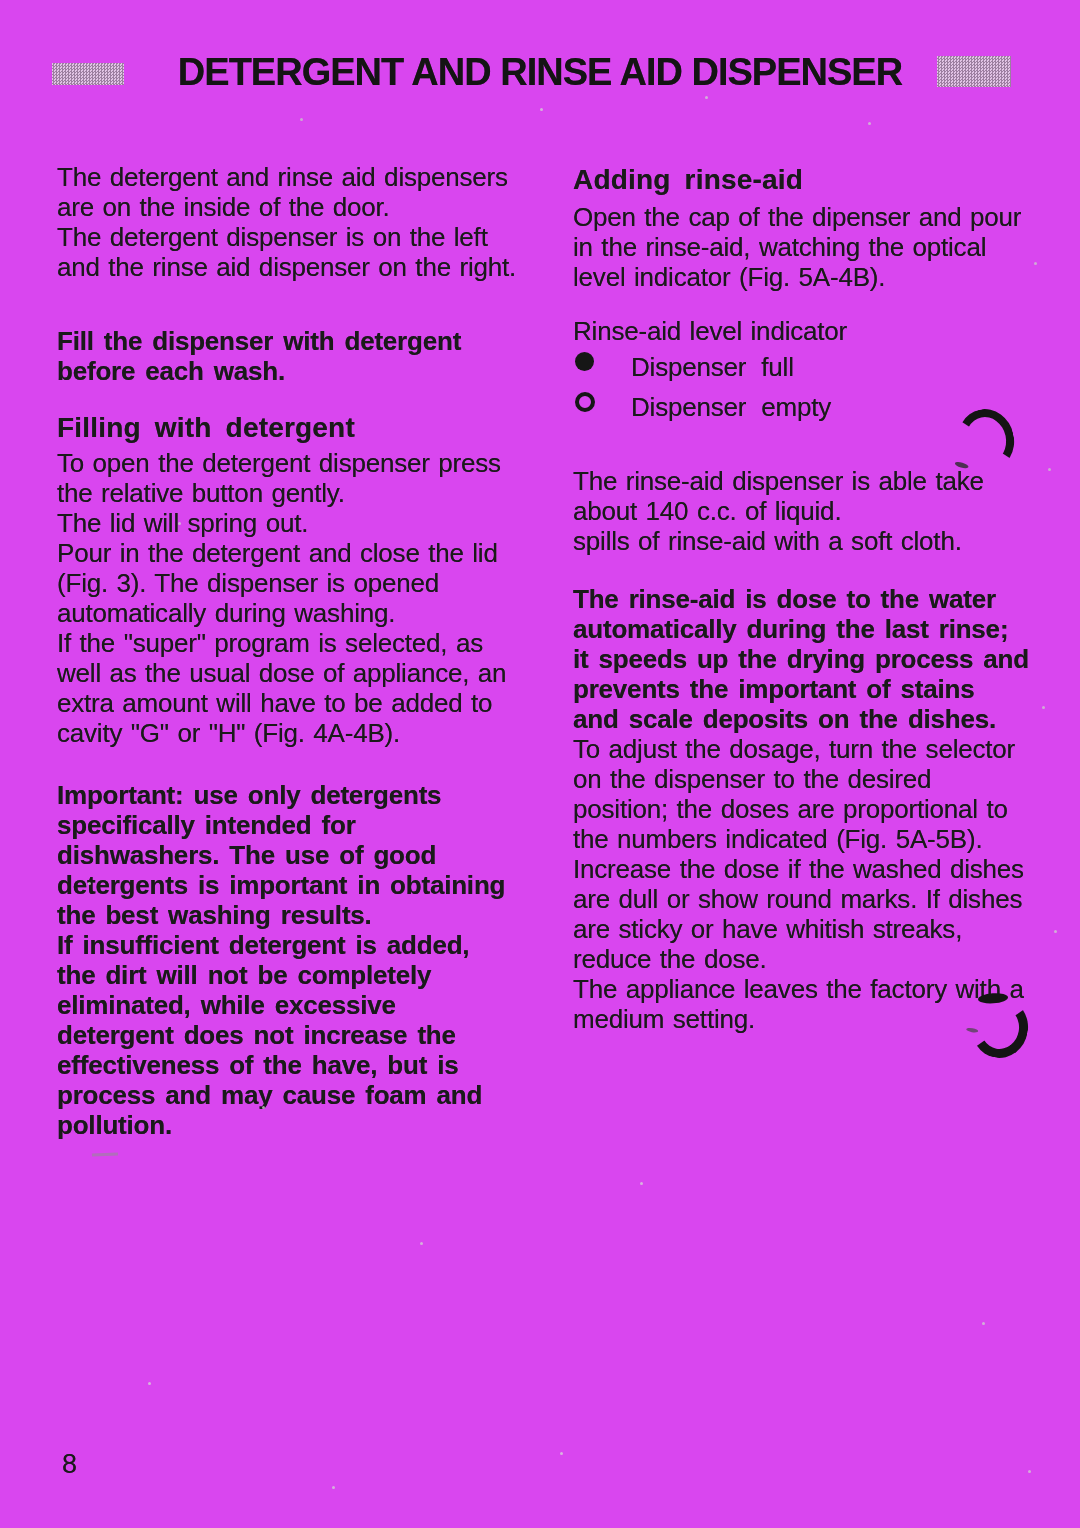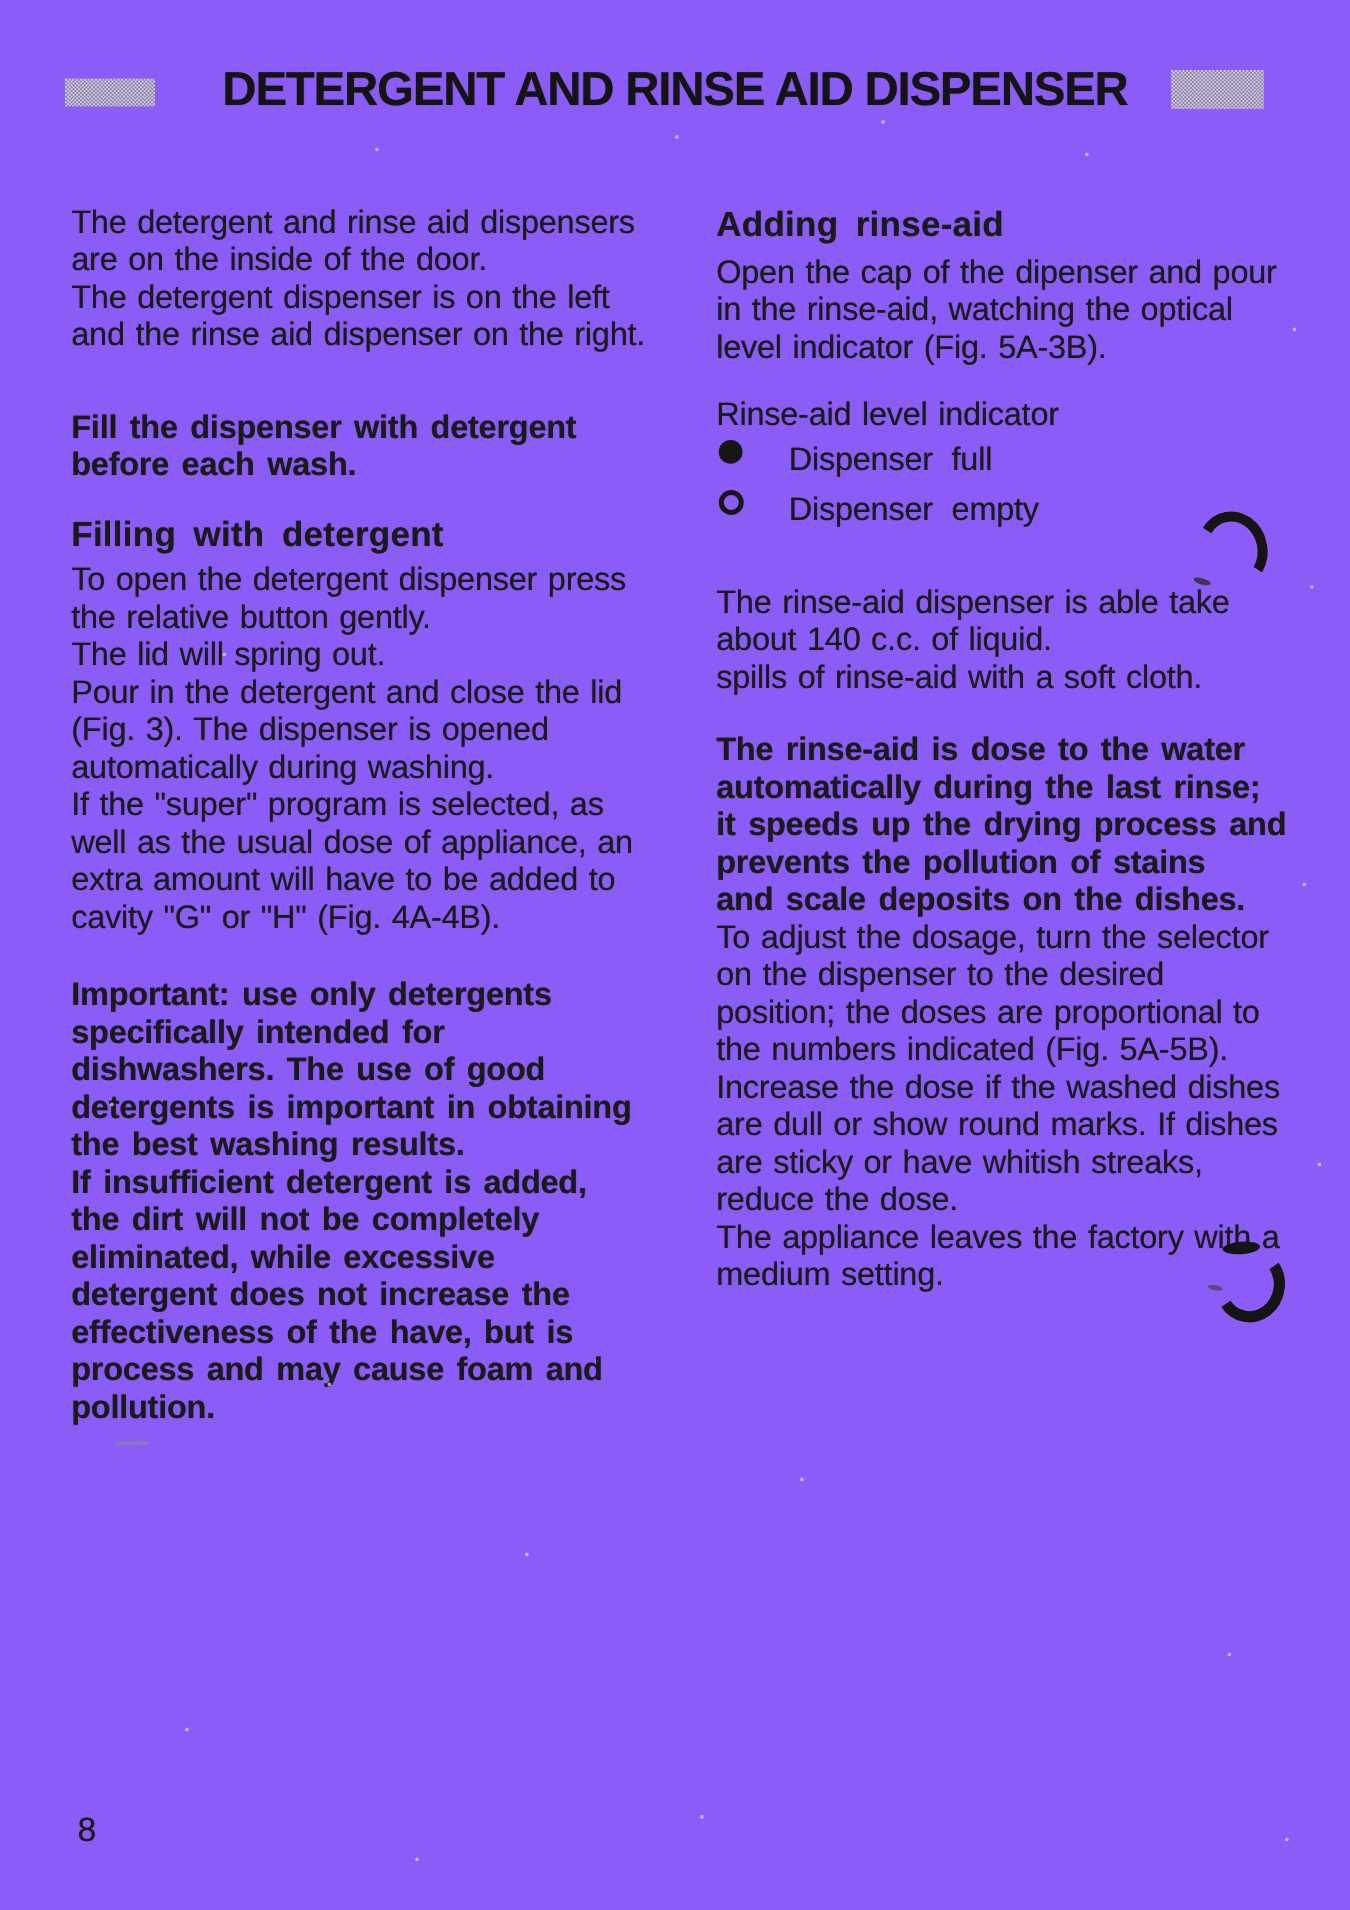--- a/index.html
+++ b/index.html
@@ -6,21 +6,21 @@
   body {
     width:1080px; height:1528px;
     background:#ffffff;
     font-family:"Liberation Sans", sans-serif;
     color:#1a1a1a;
     position:relative;
     overflow:hidden;
   }
   .page {
     position:absolute; inset:0;
-    background:#8b5cf6;
+    background:#d946ef;
     text-shadow:0 0 0.6px rgba(25,25,25,0.65);
     padding-left:44px;
   }
   
   .title-row { position:absolute; top:50px; left:0; width:100%; text-align:center; }
   .title {
     margin:0; display:inline-block;
     font-size:38px; font-weight:700; letter-spacing:-1px;
     line-height:44px; color:#141414;
   }
@@ -161,21 +161,21 @@
         <div class="line">process and may cause foam and</div>
         <div class="line">pollution.</div>
       </div>
   </div>
 
   <div class="col col-right">
     <h2 class="section-heading">Adding rinse-aid</h2>
     <div class="para">
         <div class="line">Open the cap of the dipenser and pour</div>
         <div class="line">in the rinse-aid, watching the optical</div>
-        <div class="line">level indicator (Fig. 5A-3B).</div>
+        <div class="line">level indicator (Fig. 5A-4B).</div>
       </div>
     <div class="indicator-label">Rinse-aid level indicator</div>
     <div class="bullet-list">
       <div class="bullet-row">
         <span class="bullet filled"></span>
         <span class="bullet-label">Dispenser full</span>
       </div>
       <div class="bullet-row">
         <span class="bullet open"></span>
         <span class="bullet-label">Dispenser empty</span>
@@ -183,21 +183,21 @@
     </div>
     <div class="para gap-lg">
         <div class="line">The rinse-aid dispenser is able take</div>
         <div class="line">about 140 c.c. of liquid.</div>
         <div class="line">spills of rinse-aid with a soft cloth.</div>
       </div>
     <div class="para bold gap-md">
         <div class="line">The rinse-aid is dose to the water</div>
         <div class="line">automatically during the last rinse;</div>
         <div class="line">it speeds up the drying process and</div>
-        <div class="line">prevents the pollution of stains</div>
+        <div class="line">prevents the important of stains</div>
         <div class="line">and scale deposits on the dishes.</div>
         <div class="line" style="font-weight: 400; word-spacing: 1.5px;">To adjust the dosage, turn the selector</div>
       </div>
     <div class="para">
         <div class="line">on the dispenser to the desired</div>
         <div class="line">position; the doses are proportional to</div>
         <div class="line">the numbers indicated (Fig. 5A-5B).</div>
         <div class="line">Increase the dose if the washed dishes</div>
         <div class="line">are dull or show round marks. If dishes</div>
         <div class="line">are sticky or have whitish streaks,</div>

